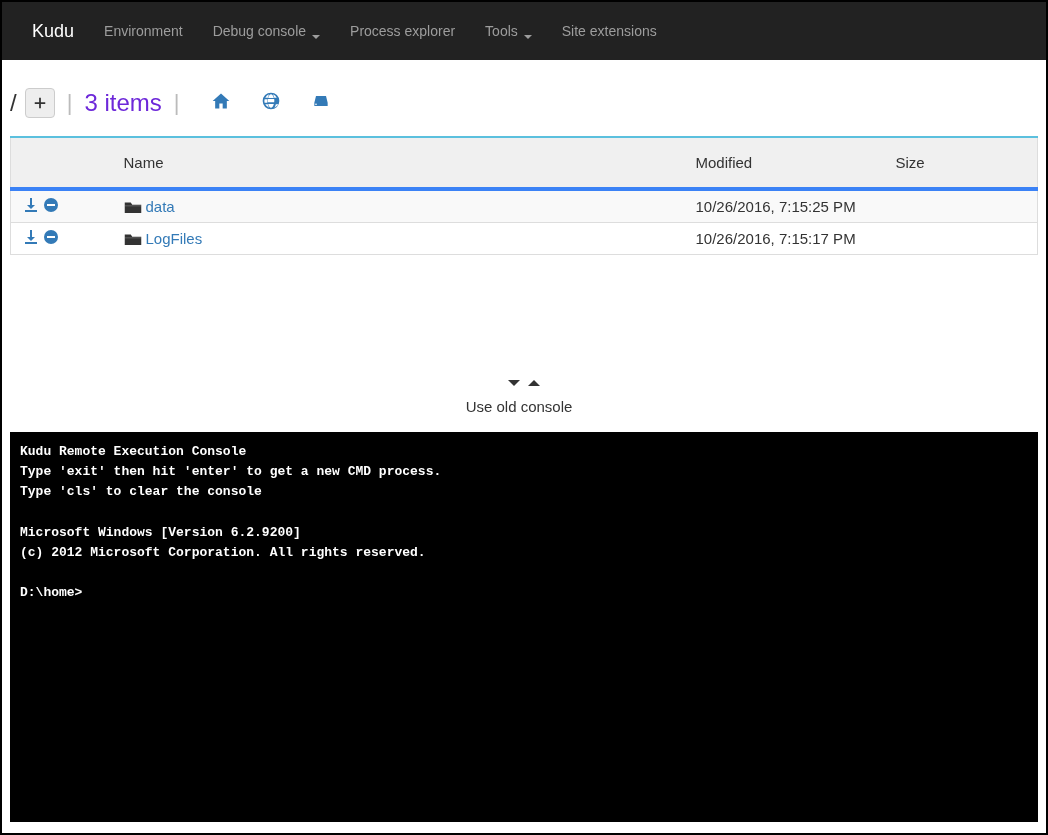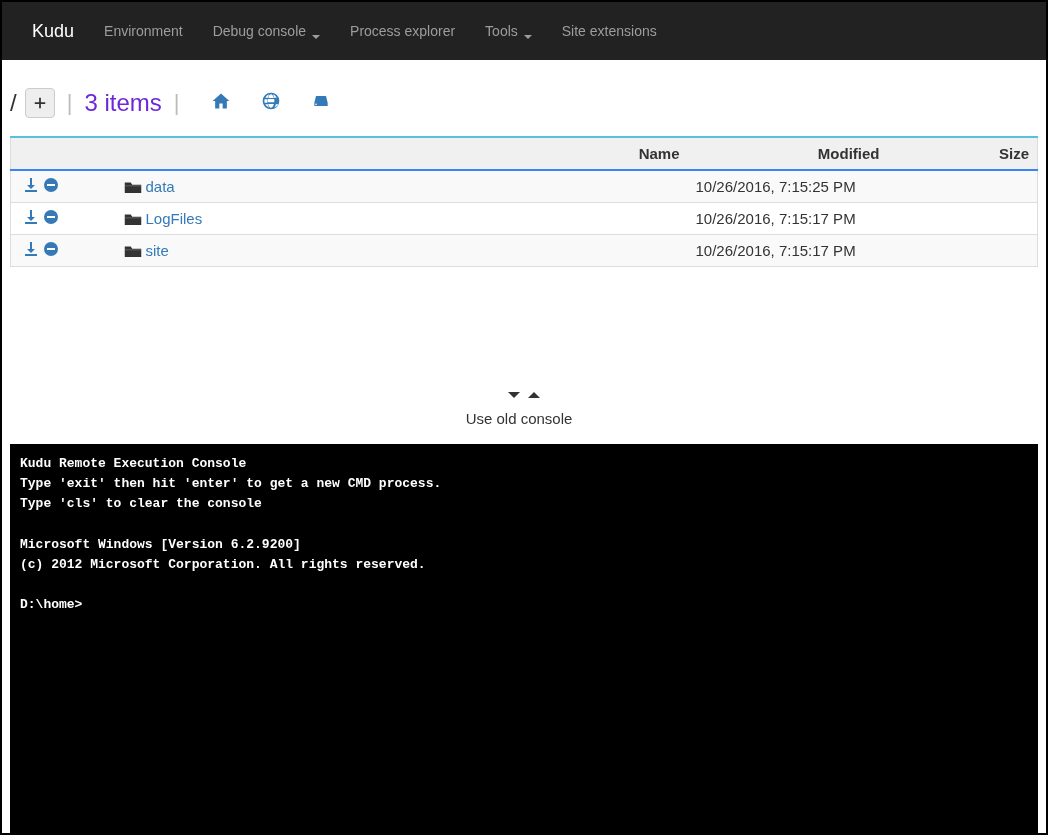--- a/index.html
+++ b/index.html
@@ -70,32 +70,32 @@
 table {
   width: 100%;
   border-collapse: collapse;
   border: 1px solid #ddd;
 }
 thead tr {
   background: #f0f0f0;
   border-top: 2px solid #5bc0de;
 }
 th {
-  text-align: right;
-  padding: 7px 8px;
-  font-weight: bold;
+  text-align: left;
+  padding: 16px 8px;
+  font-weight: normal;
   font-size: 15px;
   border-bottom: 1px solid #ddd;
 }
 th:first-child { width: 105px; }
 th:nth-child(3) { width: 200px; margin-left: 25px; }
 th:nth-child(4) { width: 150px; }
 tbody tr { border-bottom: 1px solid #ddd; }
 tbody tr:nth-child(odd) { background: #f9f9f9; }
-tbody tr:first-child { border-top: 2px solid #3b82f6; }
+tbody tr:first-child { border-top: 4px solid #3b82f6; }
 td { padding: 6px 8px; font-size: 15px; }
 td a { color: #337ab7; text-decoration: none; cursor: pointer; }
 .row-actions { display: flex; gap: 4px; padding-left: 4px;}
 .row-actions svg { width: 16px; height: 16px; color: #337ab7; cursor: pointer; }
 .folder-icon { width: 18px; height: 14px; color: #333; margin-right: 4px; vertical-align: -2px; }
 
 .splitter {
   text-align: center;
   margin-top: 120px;
   cursor: pointer;
@@ -220,39 +220,20 @@
                 </svg></span>
             </div>
           </td>
           <td><svg class="folder-icon" viewBox="0 0 24 18">
               <path fill="currentColor" d="M1 3h8l2 3h12v11H1z"></path>
               <path fill="#fff" opacity="0.3" d="M1 7h22v1H1z"></path>
             </svg><a>LogFiles</a></td>
           <td>10/26/2016, 7:15:17 PM</td>
           <td></td>
         </tr>
-        <tr>
-          <td>
-            <div class="row-actions">
-              <span><svg viewBox="0 0 16 16">
-                  <path fill="currentColor" d="M7 1h2v7h3l-4 4-4-4h3zM2 13h12v2H2z"></path>
-                </svg></span>
-              <span><svg viewBox="0 0 16 16">
-                  <circle cx="8" cy="8" r="7" fill="#337ab7"></circle>
-                  <rect x="4" y="7" width="8" height="2" fill="#fff"></rect>
-                </svg></span>
-            </div>
-          </td>
-          <td><svg class="folder-icon" viewBox="0 0 24 18">
-              <path fill="currentColor" d="M1 3h8l2 3h12v11H1z"></path>
-              <path fill="#fff" opacity="0.3" d="M1 7h22v1H1z"></path>
-            </svg><a>site</a></td>
-          <td>10/26/2016, 7:15:17 PM</td>
-          <td></td>
-        </tr>
       </tbody>
   </table>
 
   <div class="splitter">
     <svg viewBox="0 0 16 16">
         <path fill="currentColor" d="M2 5l6 6 6-6z"></path>
       </svg>
     <svg viewBox="0 0 16 16">
         <path fill="currentColor" d="M2 11l6-6 6 6z"></path>
       </svg>

